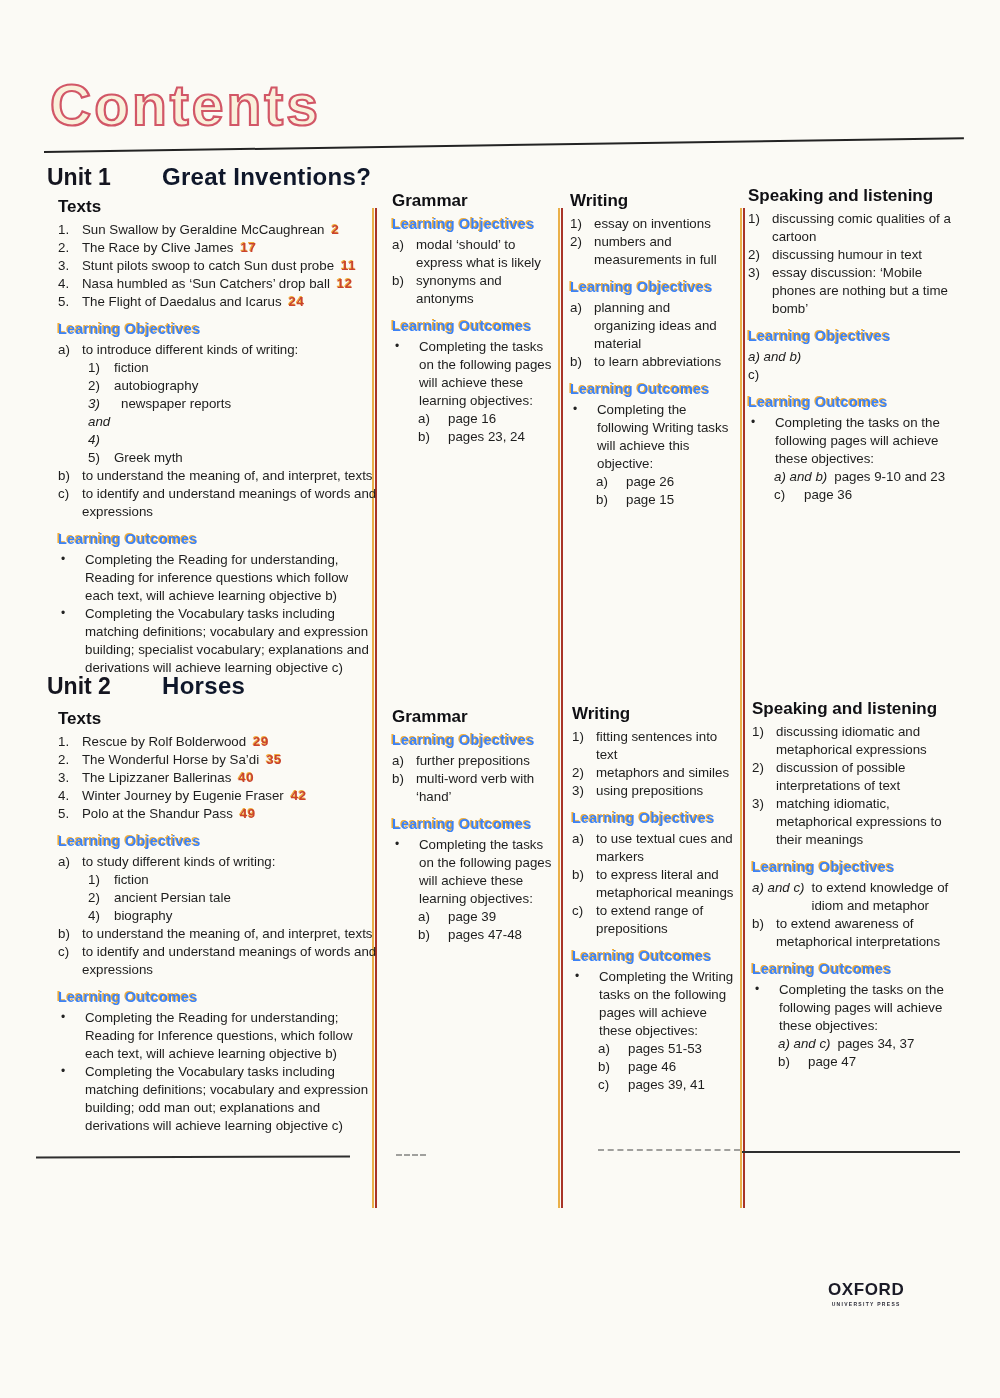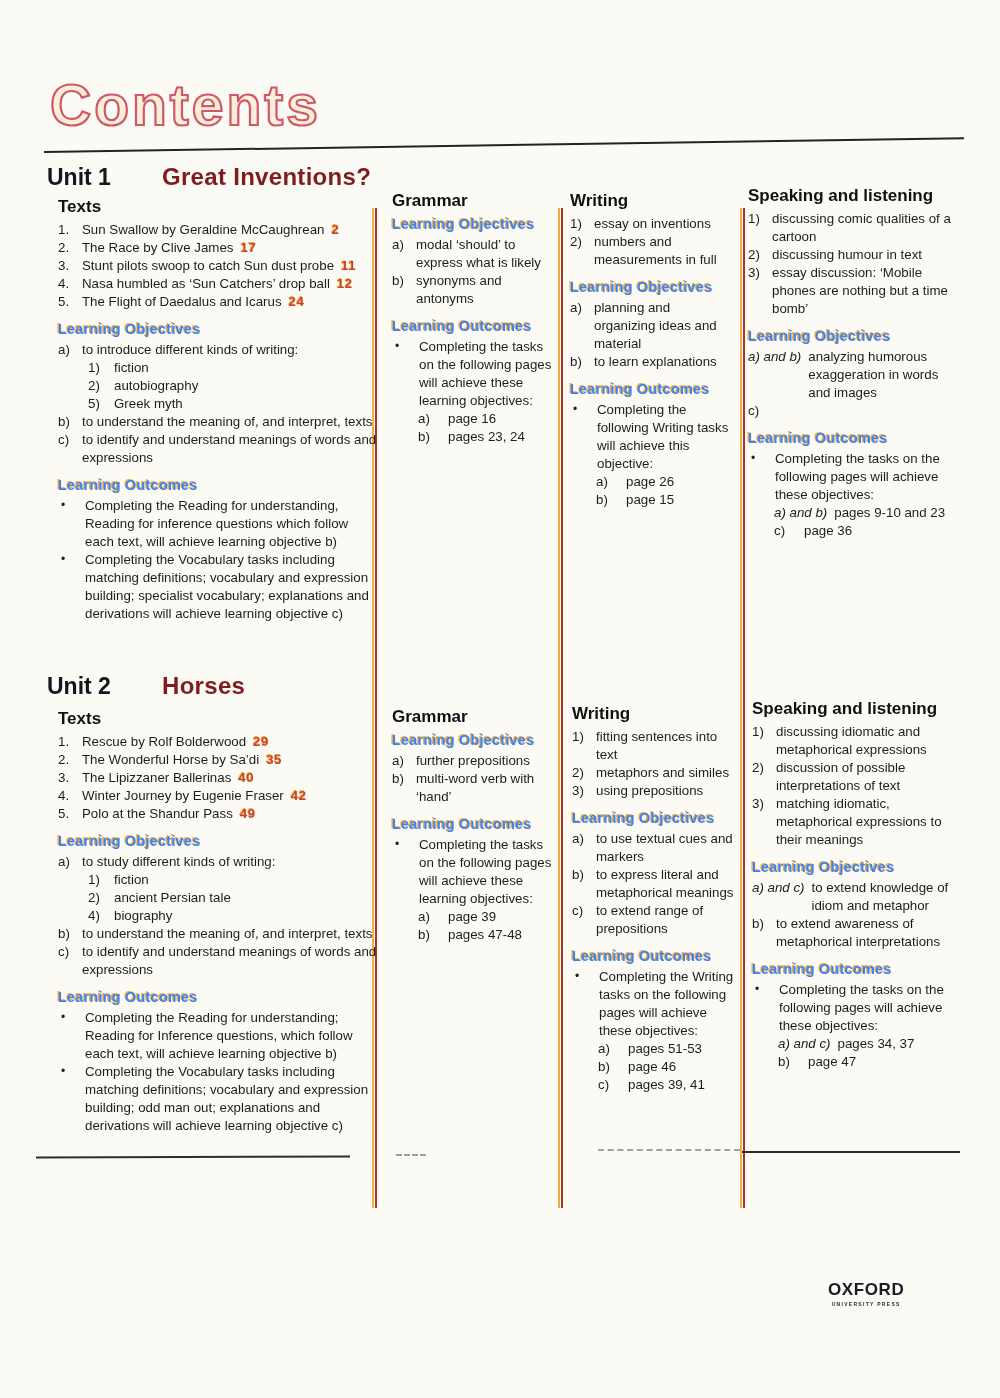--- a/index.html
+++ b/index.html
@@ -6,21 +6,21 @@
   .page{position:relative;width:1000px;height:1398px;background:#fbfaf5;overflow:hidden;
         font-family:"Liberation Sans",sans-serif;color:#1c1c1c;}
   
   .contents-title{position:absolute;left:50px;top:72px;font-size:57px;font-weight:700;
         letter-spacing:3px;color:rgba(244,214,150,0.28);-webkit-text-stroke:2.2px #d25767;}
   .title-rule{position:absolute;left:44px;top:151px;width:920px;height:2.4px;background:#232323;
         transform:rotate(-0.85deg);transform-origin:left center;}
   
   .unit-header{position:absolute;left:47px;display:flex;align-items:center;}
   .unit-label{font-size:23px;font-weight:700;color:#15151f;width:115px;}
-  .unit-title{font-size:24px;font-weight:700;color:#7f1d1d;letter-spacing:0.3px;}
+  .unit-title{font-size:24px;font-weight:700;color:#0f172a;letter-spacing:0.3px;}
   
   .col{position:absolute;font-size:13.3px;line-height:18px;color:#1d1d1d;}
   .col-header{font-size:17px;font-weight:700;margin-bottom:5px;color:#101014;}
   .lo-header{font-size:14.5px;font-weight:700;color:#3b82f6;letter-spacing:0.2px;
         text-shadow:-1.4px -1px 0 #f0ad3a;margin:9px 0 3px 0;}
   .row{display:flex;}
   .num{flex:none;width:24px;}
   .num.auto{width:auto;margin-right:7px;font-style:italic;}
   .row.sub{margin-left:30px;}
   .row.sub .num{width:26px;}
@@ -90,20 +90,24 @@
     </div>
     <div class="row sub">
       <span class="num">1)</span>
       <span class="txt">fiction</span>
     </div>
     <div class="row sub">
       <span class="num">2)</span>
       <span class="txt">autobiography</span>
     </div>
     <div class="row sub">
+      <span class="num auto">3) and 4)</span>
+      <span class="txt">newspaper reports</span>
+    </div>
+    <div class="row sub">
       <span class="num">5)</span>
       <span class="txt">Greek myth</span>
     </div>
     <div class="row">
       <span class="num">b)</span>
       <span class="txt">to understand the meaning of, and interpret, texts</span>
     </div>
     <div class="row">
       <span class="num">c)</span>
       <span class="txt">to identify and understand meanings of words and expressions</span>
@@ -158,21 +162,21 @@
       <span class="num">2)</span>
       <span class="txt">numbers and measurements in full</span>
     </div>
     <div class="lo-header">Learning Objectives</div>
     <div class="row">
       <span class="num">a)</span>
       <span class="txt">planning and organizing ideas and material</span>
     </div>
     <div class="row">
       <span class="num">b)</span>
-      <span class="txt">to learn explanations</span>
+      <span class="txt">to learn abbreviations</span>
     </div>
     <div class="lo-header">Learning Outcomes</div>
     <div class="row bullet-row">
       <span class="num"></span>
       <span class="txt">Completing the following Writing tasks will achieve this objective:</span>
     </div>
     <div class="refs">
       <div class="row">
         <span class="num">a)</span>
         <span class="txt">page 26</span>
@@ -194,21 +198,20 @@
       <span class="num">2)</span>
       <span class="txt">discussing humour in text</span>
     </div>
     <div class="row">
       <span class="num">3)</span>
       <span class="txt">essay discussion: ‘Mobile phones are nothing but a time bomb’</span>
     </div>
     <div class="lo-header">Learning Objectives</div>
     <div class="row">
       <span class="num auto">a) and b)</span>
-      <span class="txt">analyzing humorous exaggeration in words and images</span>
     </div>
     <div class="row">
       <span class="num">c)</span>
     </div>
     <div class="lo-header">Learning Outcomes</div>
     <div class="row bullet-row">
       <span class="num"></span>
       <span class="txt">Completing the tasks on the following pages will achieve these objectives:</span>
     </div>
     <div class="refs">

